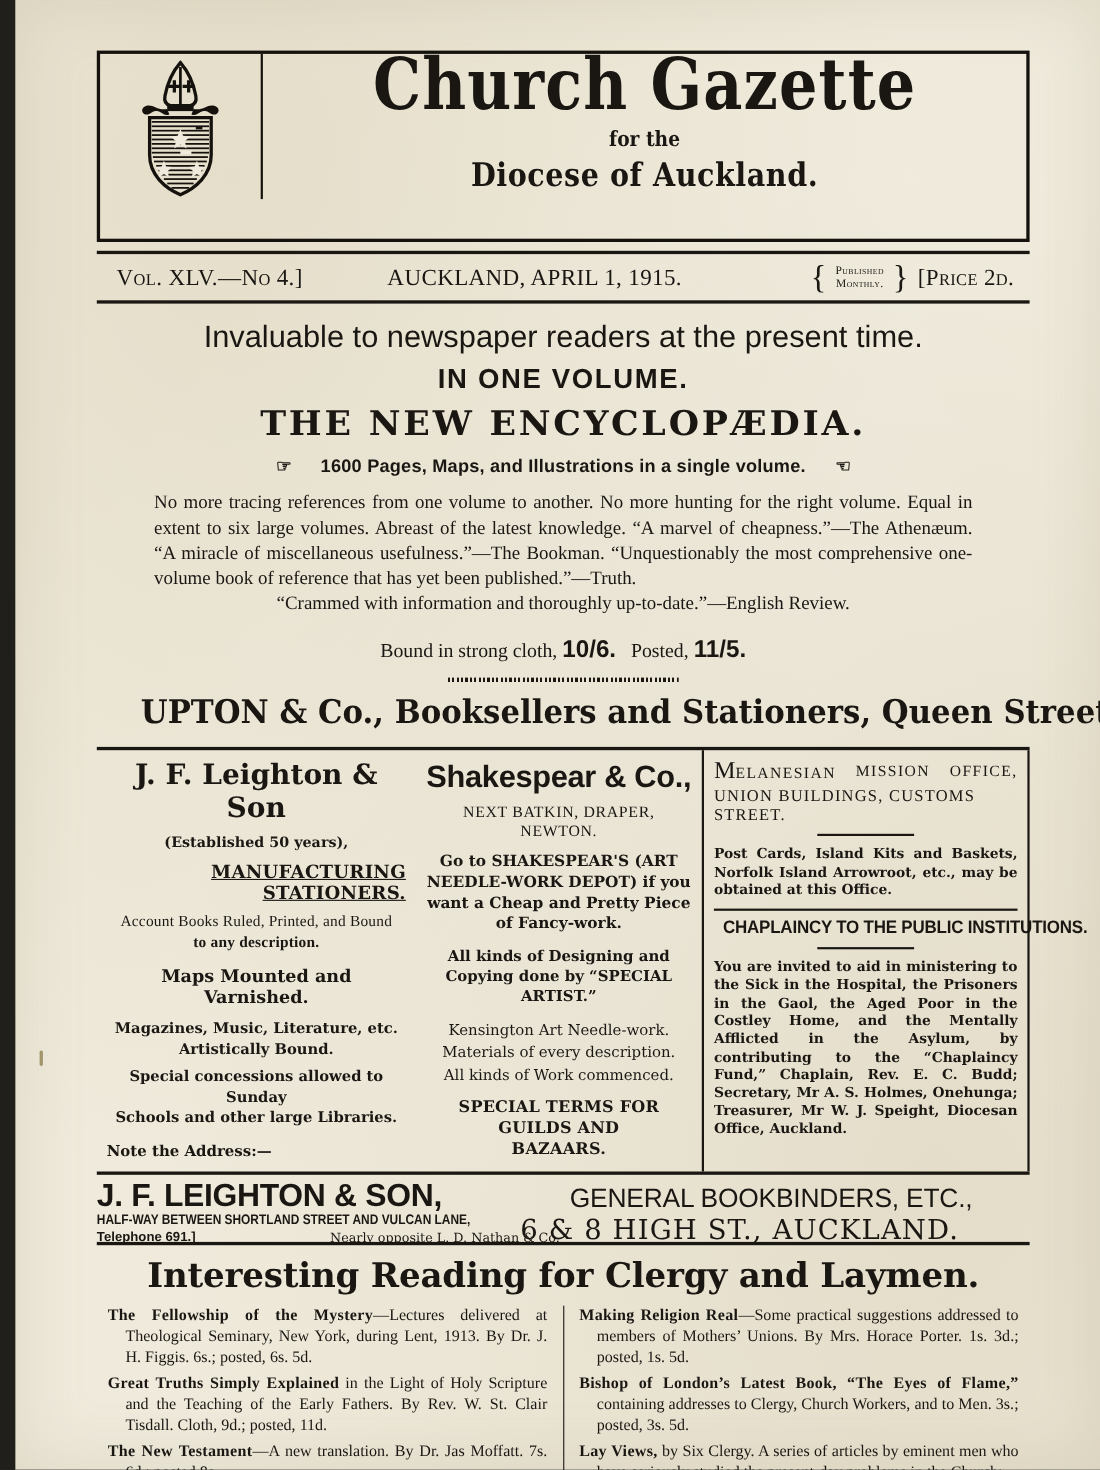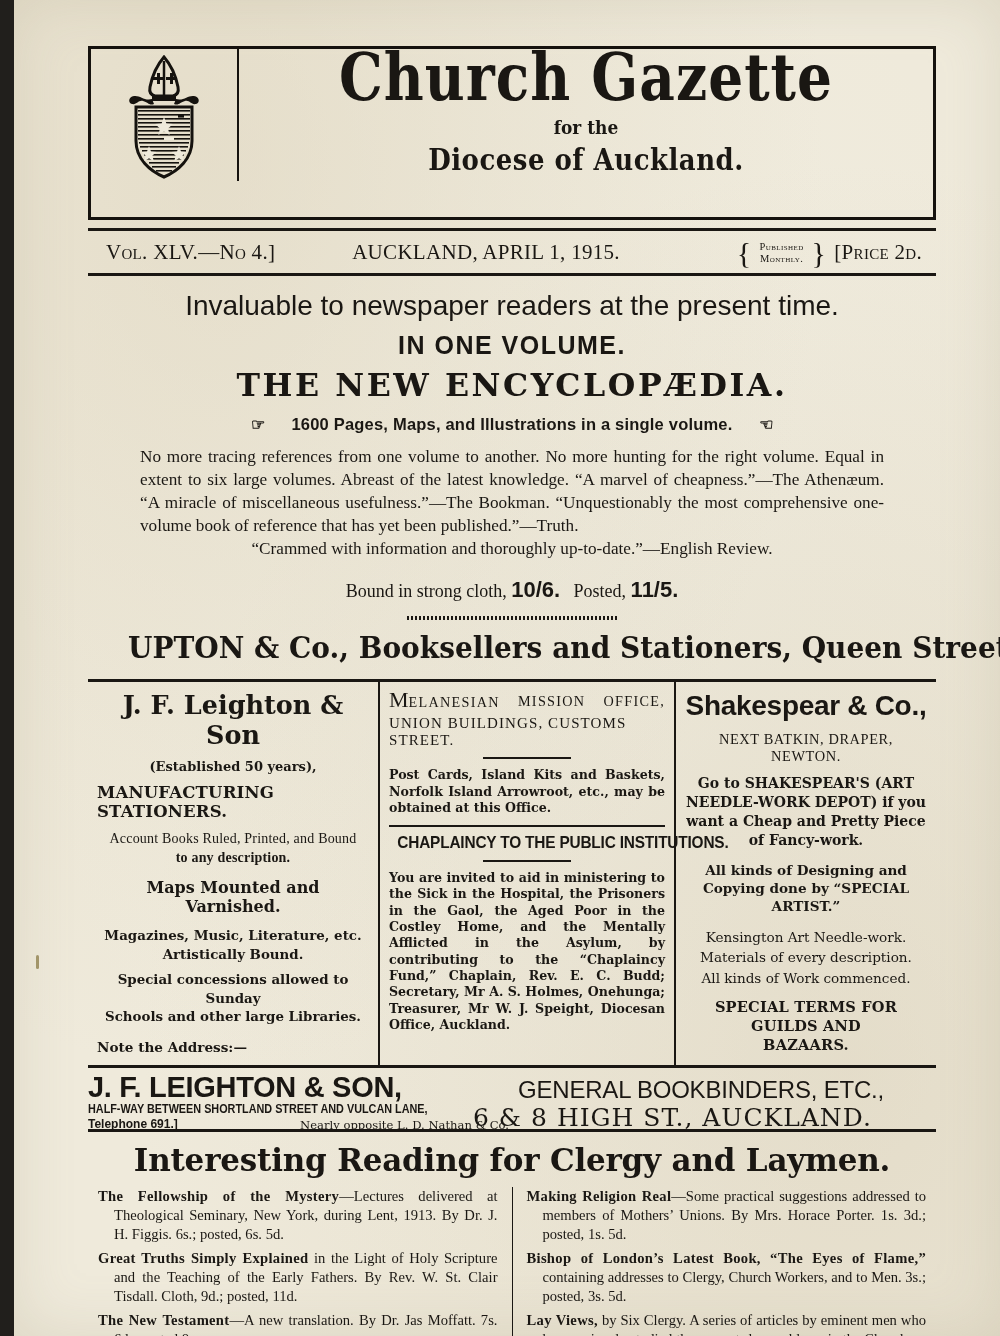--- a/index.html
+++ b/index.html
@@ -81,21 +81,21 @@
   }
 
   
   .cols{display:flex;border-top:3px solid #1a1713;border-bottom:3px solid #1a1713;margin-top:9px;}
   .col{padding:8px 9px 10px 9px;}
   .colA{width:272px;}
   .colB{width:276px;border-left:2px solid #1a1713;border-right:2px solid #1a1713;padding-top:0;}
   .colC{flex:1;}
   .leighton-h{font-family:"DejaVu Serif",serif;font-weight:700;font-size:25.5px;text-align:center;letter-spacing:0;}
   .estab{font-family:"DejaVu Serif",serif;font-weight:700;font-size:13px;text-align:center;margin-top:9px;}
-  .manuf{font-family:"DejaVu Serif",serif;font-weight:700;font-size:16.5px;text-align:left;margin-top:9px;letter-spacing:.2px;}
+  .manuf{font-family:"DejaVu Serif",serif;font-weight:700;font-size:16.5px;text-align:right;margin-top:9px;letter-spacing:.2px;text-decoration:underline;}
   .acct{font-size:14px;text-align:center;margin-top:9px;line-height:1.35;letter-spacing:.2px;}
   .acct b{font-weight:700;}
   .maps{font-family:"DejaVu Serif",serif;font-weight:700;font-size:16px;text-align:center;margin-top:10px;}
   .mags{font-family:"DejaVu Serif",serif;font-weight:700;font-size:13.4px;text-align:center;margin-top:10px;line-height:1.38;}
   .spec{font-family:"DejaVu Serif",serif;font-weight:700;font-size:13.4px;text-align:center;margin-top:7px;line-height:1.38;}
   .noteaddr{font-family:"DejaVu Serif",serif;font-weight:700;font-size:13.6px;margin-top:13px;}
 
   .melan{font-size:14.2px;letter-spacing:1.3px;margin-top:9px;line-height:1.45;
     display:flex;justify-content:space-between;font-variant:small-caps;}
   .melan-cap{font-size:22px;line-height:.8;font-variant:normal;letter-spacing:0;}
@@ -245,50 +245,50 @@
           <span>Magazines, Music, Literature, etc.</span><br>
           <span>Artistically Bound.</span>
         </div>
         <div class="spec">
           <span>Special concessions allowed to Sunday</span><br>
           <span>Schools and other large Libraries.</span>
         </div>
         <div class="noteaddr">Note the Address:—</div>
       </div>
 
-      <div class="col colB">
-        <div class="melan">
-          <span><span class="melan-cap">M</span><span>ELANESIAN</span></span>
-          <span>MISSION</span>
-          <span>OFFICE,</span>
-        </div>
-        <div class="melan2">UNION BUILDINGS, CUSTOMS STREET.</div>
-        <div class="shortrule"></div>
-        <div class="mtext">Post Cards, Island Kits and Baskets, Norfolk Island Arrowroot, etc., may be obtained at this Office.</div>
-        <div class="chaprule"></div>
-        <div class="chaph">CHAPLAINCY TO THE PUBLIC INSTITUTIONS.</div>
-        <div class="shortrule"></div>
-        <div class="chapbody">You are invited to aid in ministering to the Sick in the Hospital, the Prisoners in the Gaol, the Aged Poor in the Costley Home, and the Mentally Afflicted in the Asylum, by contributing to the “Chaplaincy Fund,” Chaplain, Rev. E. C. Budd; Secretary, Mr A. S. Holmes, Onehunga; Treasurer, Mr W. J. Speight, Diocesan Office, Auckland.</div>
-      </div>
-
       <div class="col colC">
         <div class="shake-h">Shakespear &amp; Co.,</div>
         <div class="shake-sub">NEXT BATKIN, DRAPER, NEWTON.</div>
         <div class="shake-p">Go to SHAKESPEAR'S (ART NEEDLE-WORK DEPOT) if you want a Cheap and Pretty Piece of Fancy-work.</div>
         <div class="shake-p2">All kinds of Designing and Copying done by “SPECIAL ARTIST.”</div>
         <div class="shake-list">
           <span>Kensington Art Needle-work.</span><br>
           <span>Materials of every description.</span><br>
           <span>All kinds of Work commenced.</span>
         </div>
         <div class="shake-terms">
           <span>SPECIAL TERMS FOR GUILDS AND</span><br>
           <span>BAZAARS.</span>
         </div>
       </div>
+
+      <div class="col colB">
+        <div class="melan">
+          <span><span class="melan-cap">M</span><span>ELANESIAN</span></span>
+          <span>MISSION</span>
+          <span>OFFICE,</span>
+        </div>
+        <div class="melan2">UNION BUILDINGS, CUSTOMS STREET.</div>
+        <div class="shortrule"></div>
+        <div class="mtext">Post Cards, Island Kits and Baskets, Norfolk Island Arrowroot, etc., may be obtained at this Office.</div>
+        <div class="chaprule"></div>
+        <div class="chaph">CHAPLAINCY TO THE PUBLIC INSTITUTIONS.</div>
+        <div class="shortrule"></div>
+        <div class="chapbody">You are invited to aid in ministering to the Sick in the Hospital, the Prisoners in the Gaol, the Aged Poor in the Costley Home, and the Mentally Afflicted in the Asylum, by contributing to the “Chaplaincy Fund,” Chaplain, Rev. E. C. Budd; Secretary, Mr A. S. Holmes, Onehunga; Treasurer, Mr W. J. Speight, Diocesan Office, Auckland.</div>
+      </div>
     </div>
 
     <div class="binder">
       <div class="b-main">J. F. LEIGHTON &amp; SON,</div>
       <div class="b-gen">GENERAL BOOKBINDERS, ETC.,</div>
       <div class="b-half">HALF-WAY BETWEEN SHORTLAND STREET AND VULCAN LANE,</div>
       <div class="b-tel">Telephone 691.]</div>
       <div class="b-near">Nearly opposite L. D. Nathan &amp; Co.</div>
       <div class="b-addr">6 &amp; 8 HIGH ST., AUCKLAND.</div>
     </div>

